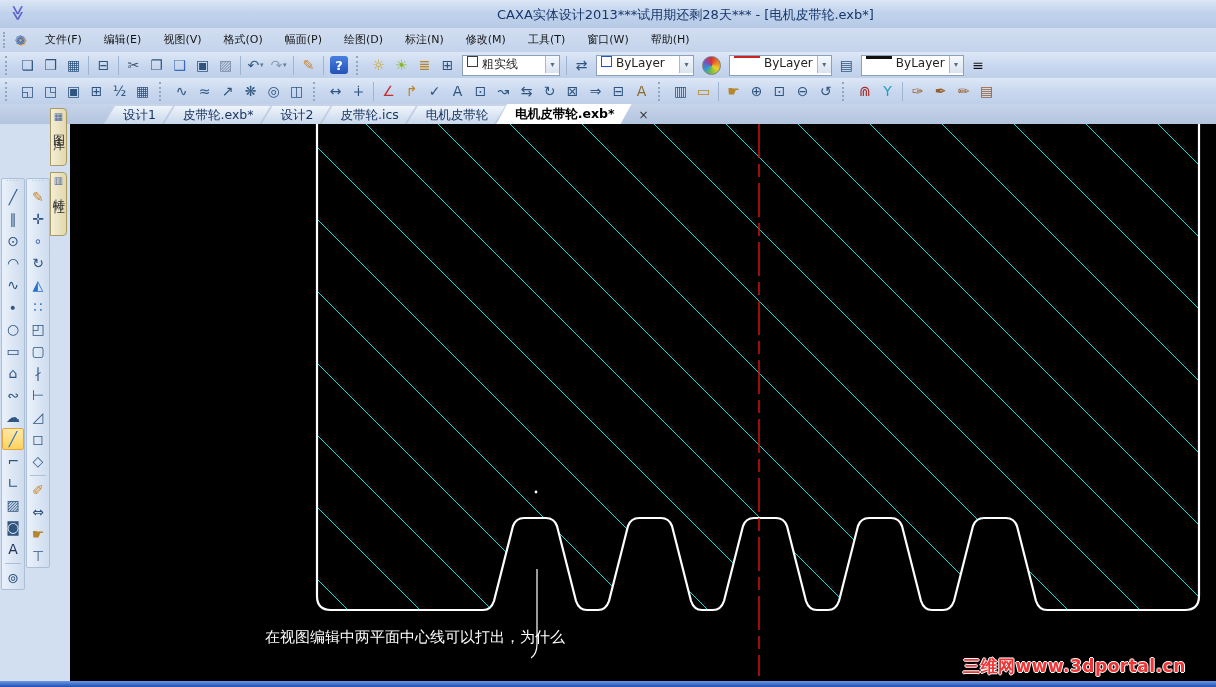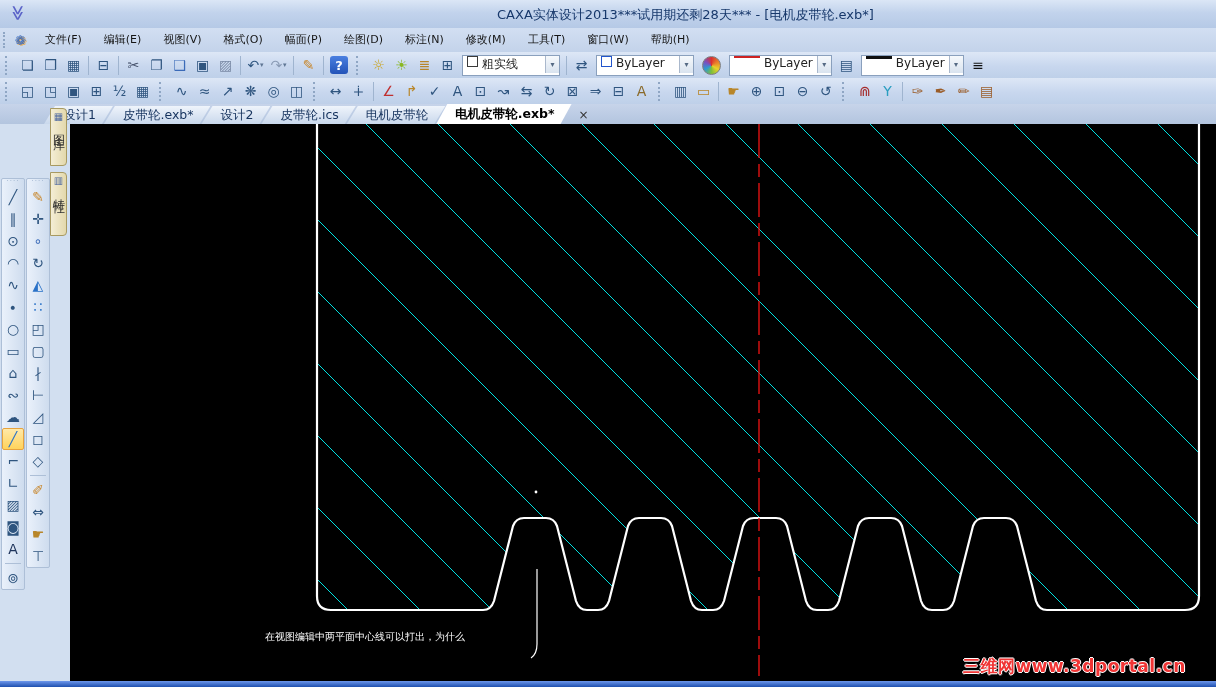--- a/index.html
+++ b/index.html
@@ -42,21 +42,21 @@
   .swatch{flex:none;margin-right:4px}
   .sq-outline{width:9px;height:9px;border:1px solid #3a3a3a}
   .sq-blue{width:9px;height:9px;border:1px solid #2255cc}
   .line-red{width:26px;height:0;border-top:2px solid #cc2222}
   .line-black{width:26px;height:0;border-top:3px solid #101010}
   .color-wheel{width:17px;height:17px;border-radius:50%;margin:0 5px;flex:none;
     background:conic-gradient(#d93030,#e87f2b,#e8d22a,#7ebf3a,#2e9ad0,#7a4fc0,#d93030);
     border:1px solid #7d7d7d}
   
   .tabstrip{position:absolute;left:0;top:104px;width:1216px;height:20px;
-    background:linear-gradient(#c7d4ea,#b3c5df);display:flex;align-items:flex-end;padding-left:44px;box-sizing:border-box}
+    background:linear-gradient(#c7d4ea,#b3c5df);display:flex;align-items:flex-end;padding-left:104px;box-sizing:border-box}
   .tab{height:18px;display:flex;align-items:center;padding:0 17px 0 19px;margin-right:-9px;
     font-size:12.5px;color:#16335e;white-space:nowrap;
     background:linear-gradient(#eff4fb,#c9d8ec);
     clip-path:polygon(11px 0,100% 0,calc(100% - 11px) 100%,0 100%)}
   .tab.active{height:20px;background:#fff;font-weight:bold;color:#000;z-index:5}
   .tab-close{margin:0 0 3px 16px;font-size:12px;color:#333;line-height:1}
   
   .left-rail{position:absolute;left:0;top:124px;width:70px;height:557px;background:#d2dff0}
   .tool-col{position:absolute;width:24px;background:linear-gradient(90deg,#eaf1fb,#cedcee);
     border:1px solid #adbfd7;border-radius:2px;box-sizing:border-box}
@@ -71,21 +71,21 @@
   .dock-tab{position:absolute;left:50px;width:17px;box-sizing:border-box;
     background:linear-gradient(90deg,#f4eed6,#e3d8ac);border:1px solid #a89a62;border-radius:0 4px 4px 0;
     display:flex;flex-direction:column;align-items:center;padding-top:3px;font-size:12px;color:#303030}
   .dock-tab .dt-icon{font-size:10px;color:#4a66a0;margin-bottom:3px;line-height:1}
   .dock-tab .dt-label{writing-mode:vertical-rl;letter-spacing:3px;line-height:13px}
   #dockTab1{top:108px;height:58px}
   #dockTab2{top:172px;height:64px}
   
   .canvas{position:absolute;left:70px;top:124px;width:1146px;height:557px;background:#000}
   .canvas svg{position:absolute;left:0;top:0}
-  .annotation{position:absolute;left:195px;top:506px;color:#fff;font-size:10px;line-height:14px;white-space:nowrap}
+  .annotation{position:absolute;left:195px;top:506px;color:#fff;font-size:15px;line-height:14px;white-space:nowrap}
   .watermark{position:absolute;left:893px;top:531px;font-size:17px;font-weight:bold;letter-spacing:0.5px;
     color:#f03434;white-space:nowrap;
     text-shadow:1px 0 0 #ffffff,-1px 0 0 #ffffff,0 1px 0 #ffffff,0 -1px 0 #ffffff}
   .taskbar-strip{position:absolute;left:0;top:681px;width:1216px;height:6px;
     background:linear-gradient(#6d97ec,#1e4fae)}
 </style>
 </head>
 <body>
 
 <div class="titlebar">

